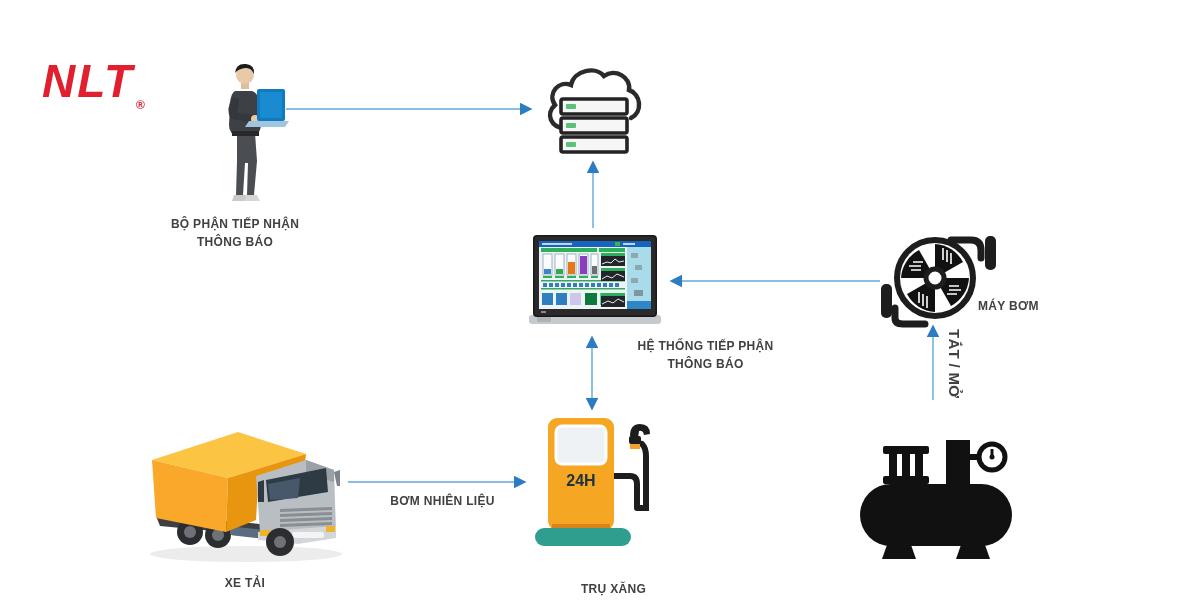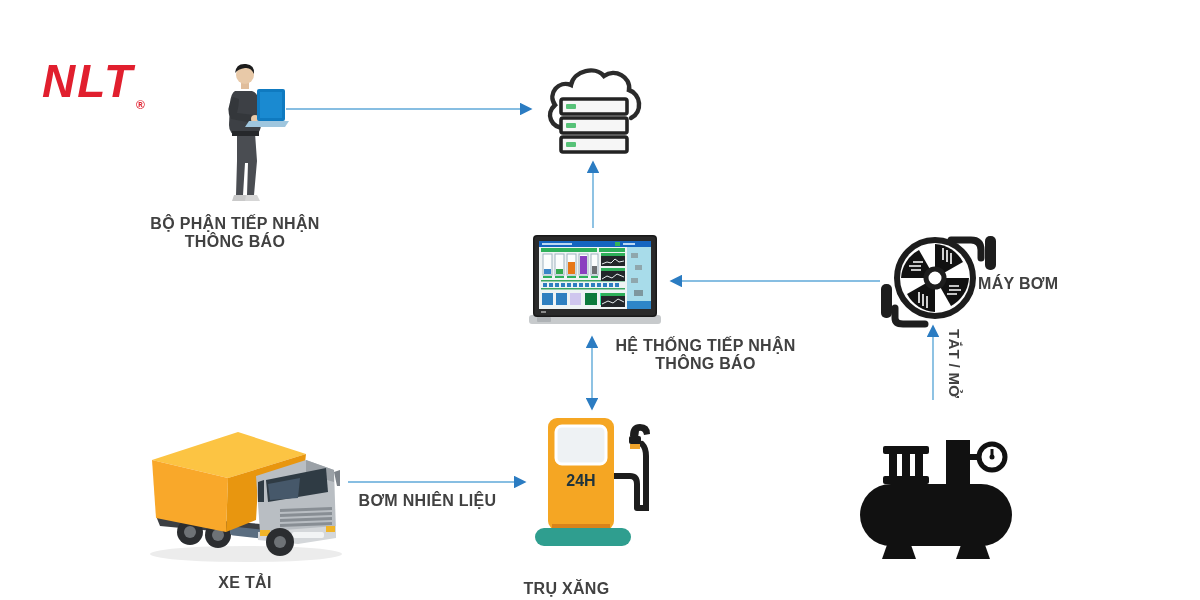--- a/index.html
+++ b/index.html
@@ -3,21 +3,21 @@
 <meta charset="utf-8">
 <style>
   html,body{margin:0;padding:0;background:#fff;}
   #canvas{
     position:relative;width:1200px;height:600px;background:#ffffff;overflow:hidden;
     font-family:"Liberation Sans",sans-serif;
     margin-top:36px;
   }
   .abs{position:absolute;}
   .label{
-    color:#414141;font-size:16px;font-weight:600;letter-spacing:.3px;
+    color:#414141;font-size:12px;font-weight:600;letter-spacing:.3px;
     text-align:center;line-height:18px;white-space:nowrap;
   }
   .label div{white-space:nowrap;}
   #brand-logo{
     left:42px;top:22px;color:#e11f2e;font-size:46px;font-weight:800;
     font-style:italic;letter-spacing:2px;line-height:1;
   }
   #brand-logo .rmark{font-size:12px;font-style:normal;font-weight:700;vertical-align:baseline;position:relative;top:12px;left:2px;}
   .vlabel{
     color:#414141;font-size:15px;font-weight:600;letter-spacing:.3px;
@@ -297,30 +297,30 @@
       <path d="M104,110 L126,110 L132,127 L98,127 Z" fill="#111111"></path>
     </svg>
   </span>
 
   <div class="abs label" style="left:95px;top:179px;width:280px">
     <div>BỘ PHẬN TIẾP NHẬN</div>
     <div>THÔNG BÁO</div>
   </div>
 
   <div class="abs label" style="left:608px;top:301px;width:195px">
-    <div>HỆ THỐNG TIẾP NHẬN</div>
+    <div>HỆ THỐNG TIẾP PHẬN</div>
     <div>THÔNG BÁO</div>
   </div>
 
-  <div class="abs label" style="left:978px;top:239px;text-align:center">MÁY BƠM</div>
+  <div class="abs label" style="left:978px;top:261px;text-align:center">MÁY BƠM</div>
 
   <div class="abs vlabel" style="left:946px;top:293px">TẮT / MỞ</div>
 
   <div class="abs label" style="left:180px;top:538px;width:130px">XE TẢI</div>
 
-  <div class="abs label" style="left:340px;top:456px;width:175px">BƠM NHIÊN LIỆU</div>
-
-  <div class="abs label" style="left:504px;top:544px;width:125px">TRỤ XĂNG</div>
+  <div class="abs label" style="left:355px;top:456px;width:175px">BƠM NHIÊN LIỆU</div>
+
+  <div class="abs label" style="left:551px;top:544px;width:125px">TRỤ XĂNG</div>
 
   <div class="abs label" style="left:845px;top:545px;width:200px">
   </div>
 
 </div>
 
 </body></html>

